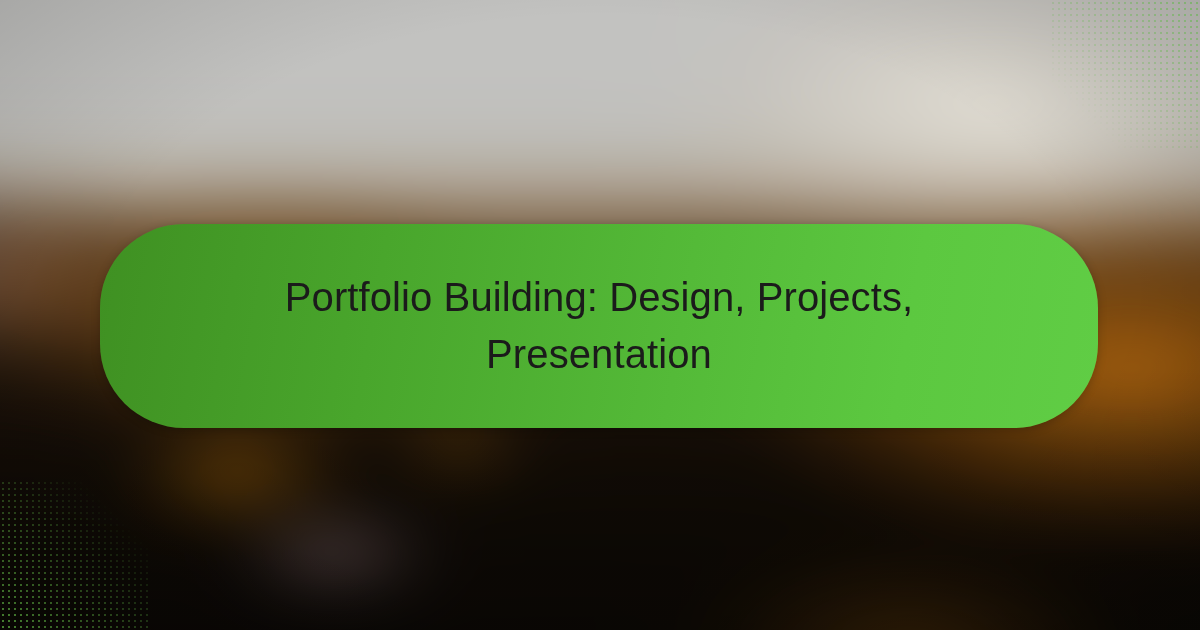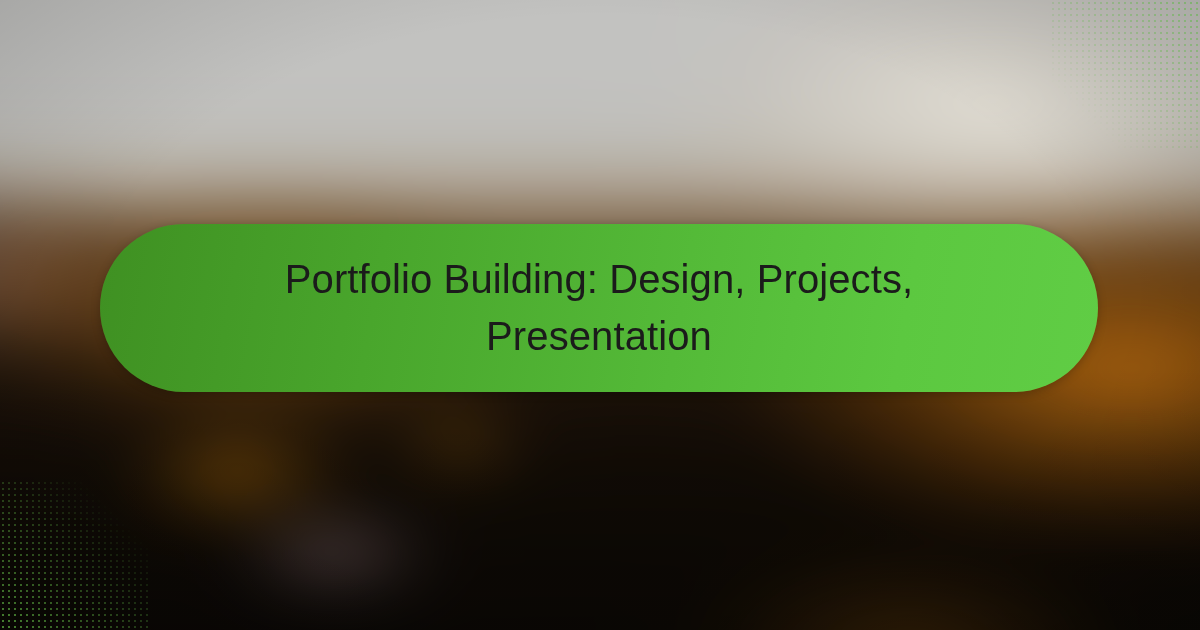--- a/index.html
+++ b/index.html
@@ -89,21 +89,21 @@
     -webkit-mask-image: linear-gradient(to top right, rgba(0,0,0,1) 0%, rgba(0,0,0,0.45) 45%, rgba(0,0,0,0) 78%);
     mask-image: linear-gradient(to top right, rgba(0,0,0,1) 0%, rgba(0,0,0,0.45) 45%, rgba(0,0,0,0) 78%);
   }
 
   
   .title-pill {
     position: absolute;
     left: 100px;
     top: 224px;
     width: 998px;
-    height: 168px;
+    height: 204px;
     border-radius: 84px;
     background: linear-gradient(100deg, #3f9022 0%, #49a62c 28%, #54ba38 58%, #5cc840 80%, #60cd45 100%);
     box-shadow: 0 2px 10px rgba(0,0,0,0.22);
     display: flex;
     align-items: center;
     justify-content: center;
     box-sizing: border-box;
     padding: 0 70px;
   }
   .title-text {

